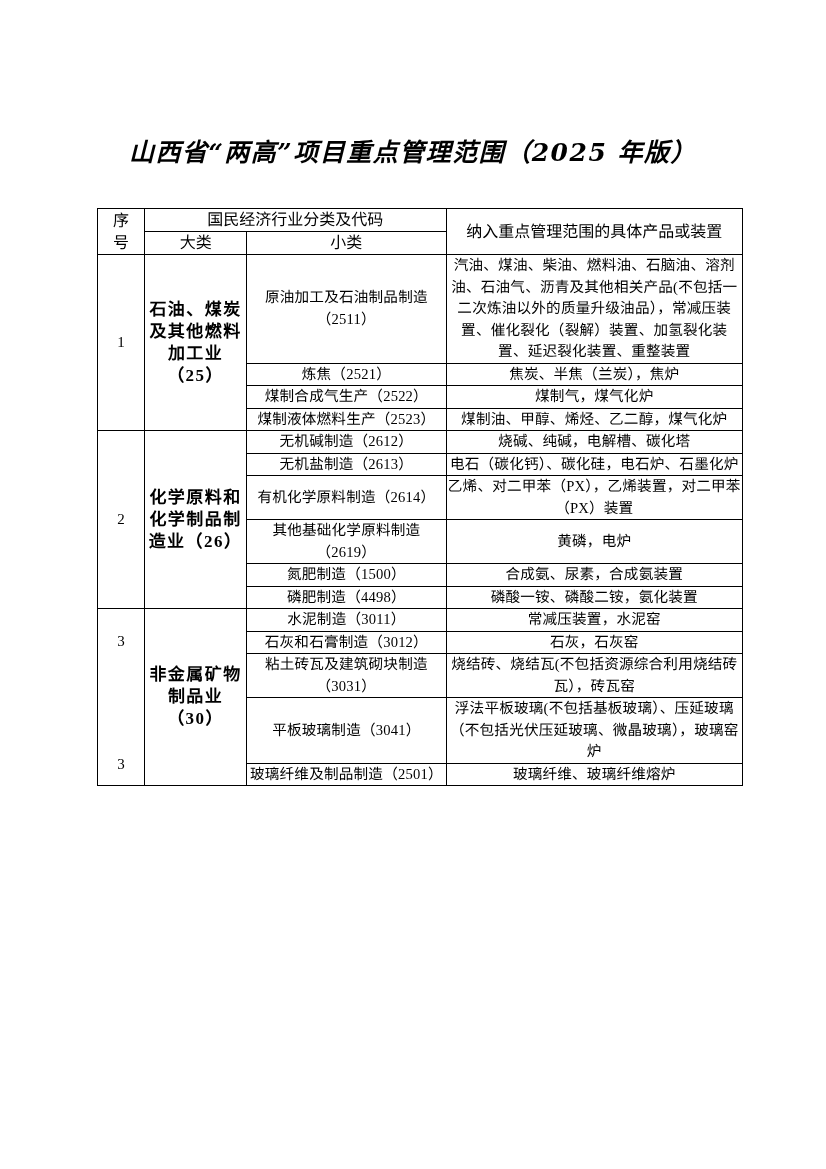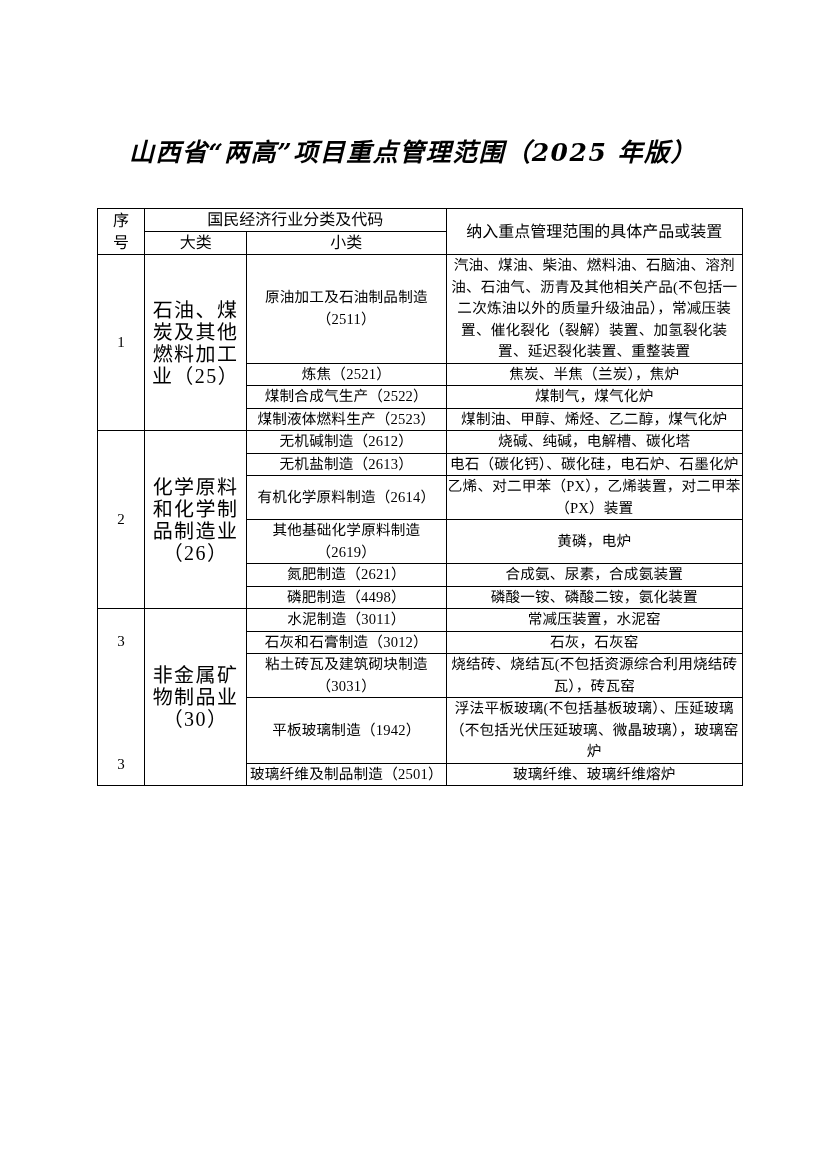--- a/index.html
+++ b/index.html
@@ -124,21 +124,22 @@
     right: 0;
     text-align: center;
     font-size: 15px;
   }
 
   .major-label {
     display: block;
     text-align: center;
     letter-spacing: 1.5px;
     line-height: 22px;
-    font-size: 20px;
+    font-size: 17px;
+    font-weight: bold;
   }
 </style>
 </head>
 <body>
 
 <div class="page">
 
   <div class="doc-title">山西省“两高”项目重点管理范围（2025 年版）</div>
 
   <div class="tbl-wrap">
@@ -198,21 +199,21 @@
           </tr>
           <tr>
             <td class="cell">有机化学原料制造（2614）</td>
             <td class="cell">乙烯、对二甲苯（PX），乙烯装置，对二甲苯（PX）装置</td>
           </tr>
           <tr>
             <td class="cell">其他基础化学原料制造（2619）</td>
             <td class="cell">黄磷，电炉</td>
           </tr>
           <tr>
-            <td class="cell">氮肥制造（2621）</td>
+            <td class="cell">氮肥制造（1500）</td>
             <td class="cell">合成氨、尿素，合成氨装置</td>
           </tr>
           <tr>
             <td class="cell">磷肥制造（4498）</td>
             <td class="cell">磷酸一铵、磷酸二铵，氨化装置</td>
           </tr>
           <tr>
             <td rowspan="5" class="seq-split">
               <div class="seq-top">3</div>
               <div class="seq-bottom">3</div>
@@ -225,21 +226,21 @@
           </tr>
           <tr>
             <td class="cell">石灰和石膏制造（3012）</td>
             <td class="cell">石灰，石灰窑</td>
           </tr>
           <tr>
             <td class="cell">粘土砖瓦及建筑砌块制造（3031）</td>
             <td class="cell">烧结砖、烧结瓦(不包括资源综合利用烧结砖瓦），砖瓦窑</td>
           </tr>
           <tr>
-            <td class="cell">平板玻璃制造（1942）</td>
+            <td class="cell">平板玻璃制造（3041）</td>
             <td class="cell">浮法平板玻璃(不包括基板玻璃）、压延玻璃（不包括光伏压延玻璃、微晶玻璃），玻璃窑炉</td>
           </tr>
           <tr>
             <td class="cell">玻璃纤维及制品制造（2501）</td>
             <td class="cell">玻璃纤维、玻璃纤维熔炉</td>
           </tr>
         </tbody>
     </table>
   </div>
 

